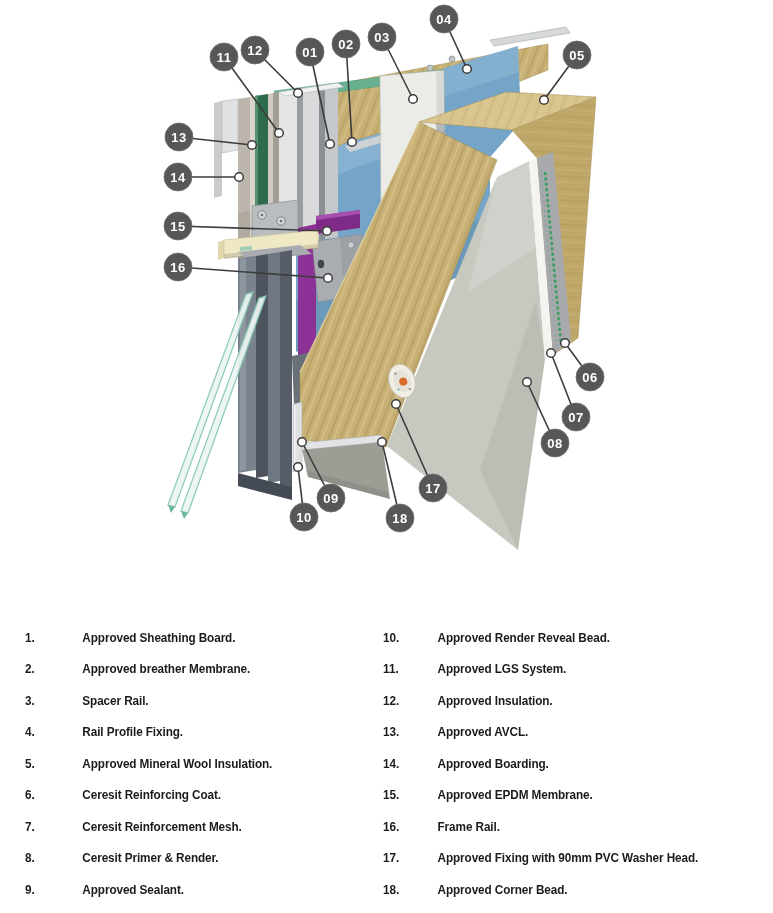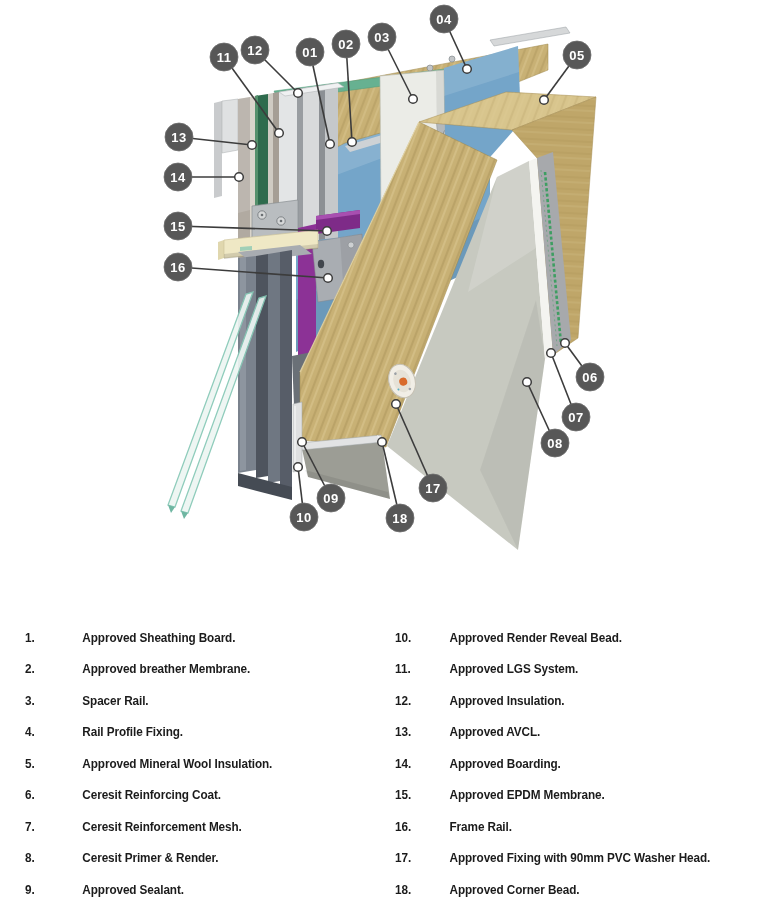--- a/index.html
+++ b/index.html
@@ -6,21 +6,21 @@
   .page{position:relative;width:773px;height:913px;background:var(--c-bg,#fff);overflow:hidden;
         font-family:"Liberation Sans",sans-serif;}
   .diagram-svg{position:absolute;top:0;left:0;}
   .leader{stroke:var(--c-leader,#3c3c3c);stroke-width:1.6;}
   .dot{fill:#ffffff;stroke:var(--c-leader,#3c3c3c);stroke-width:1.5;}
   .badge{fill:var(--c-badge,#575757);stroke:#6d6d6d;stroke-width:.8;}
   .badge-text{fill:var(--c-badge-text,#fff);font:700 13px "Liberation Sans",sans-serif;letter-spacing:.4px;}
   .legend{position:absolute;top:622px;left:0;width:773px;height:291px;color:var(--c-text,#1b1b1b);}
   .legend-col{position:absolute;top:0;}
   .legend-col.left{left:25px;width:360px;}
-  .legend-col.right{left:395px;width:370px;}
+  .legend-col.right{left:383px;width:370px;}
   .legend-row{height:31.5px;display:flex;align-items:center;
       transform:scaleX(.94);transform-origin:left center;white-space:nowrap;}
   .legend-num{display:inline-block;font-weight:700;font-size:12.5px;}
   .legend-col.left .legend-num{width:61px;}
   .legend-col.right .legend-num{width:58px;}
   .legend-label{font-weight:700;font-size:12.5px;letter-spacing:-.1px;}
 </style>
 </head>
 <body>
 

